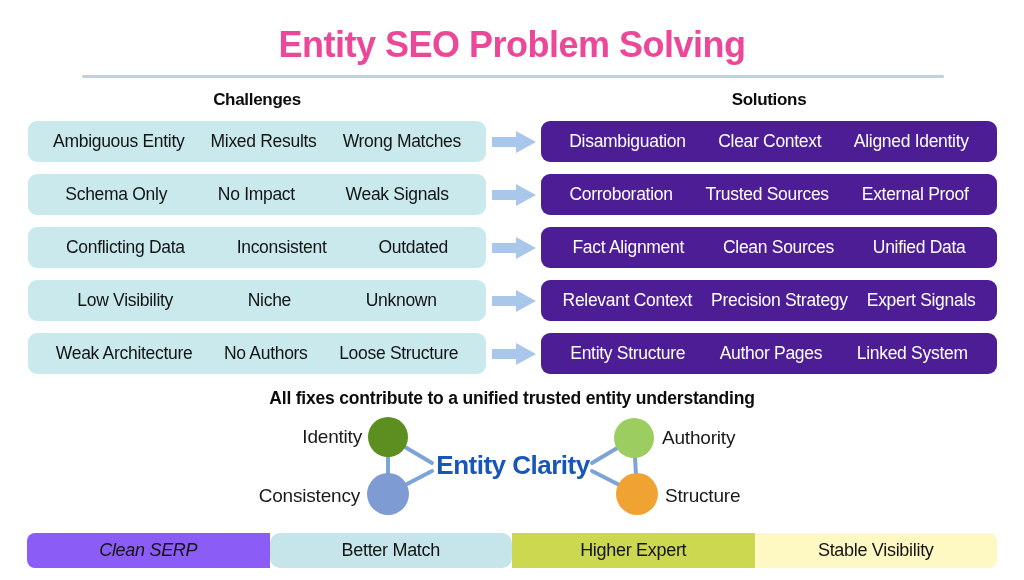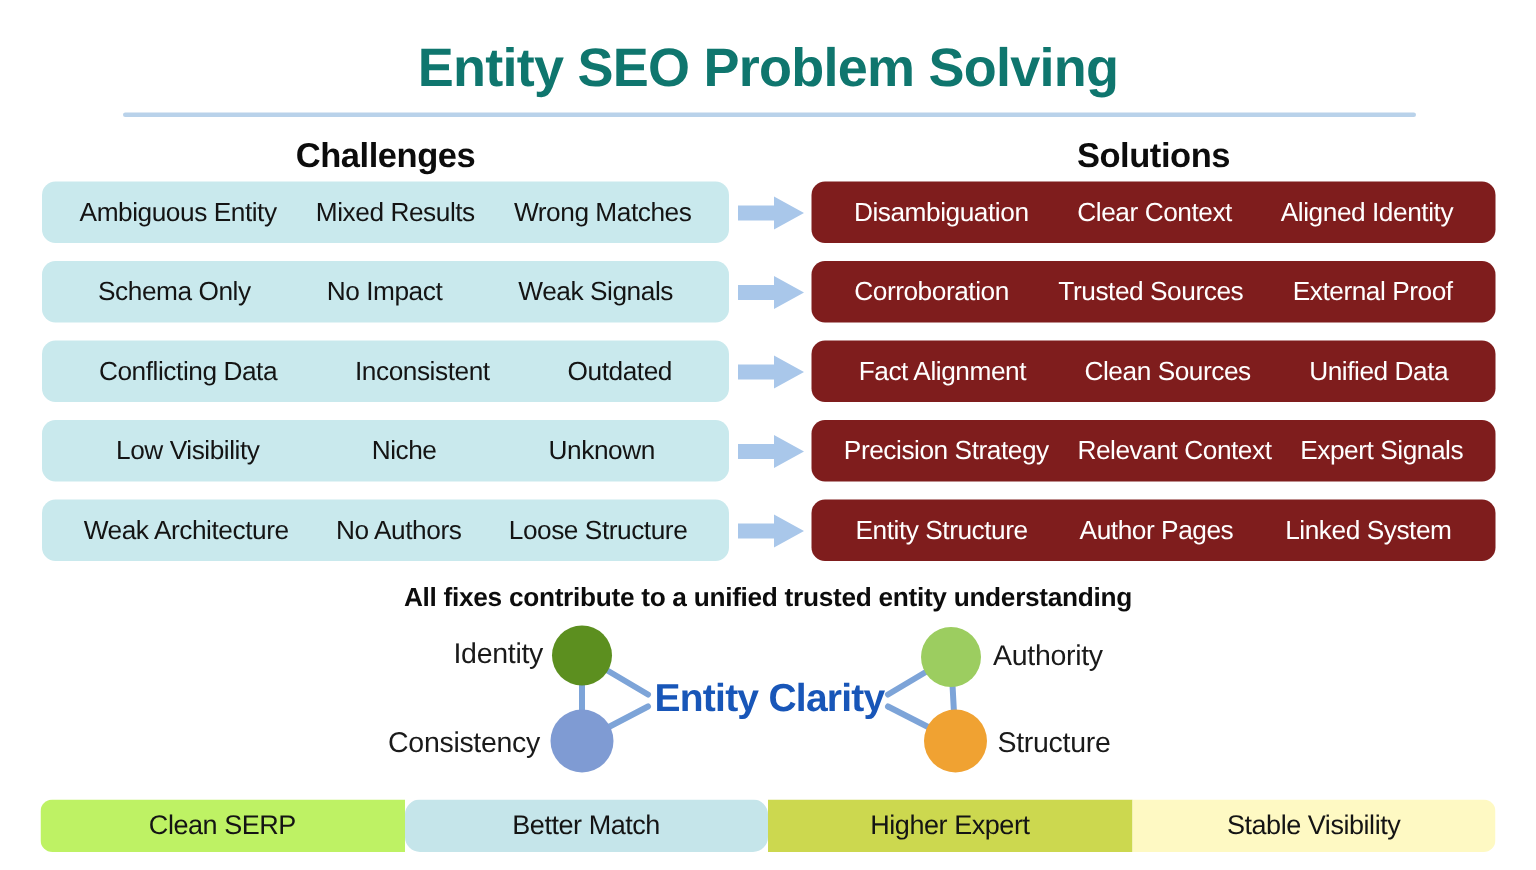--- a/index.html
+++ b/index.html
@@ -2,45 +2,45 @@
 <html><head>
 <meta charset="utf-8">
 <style>
   html,body{margin:0;padding:0;background:#e9e9e9;}
   .page{
     position:relative;width:1024px;height:580px;background:#ffffff;
     font-family:"Liberation Sans",sans-serif;overflow:hidden;margin:0 auto;
   }
   .title{
     position:absolute;top:24px;left:0;width:100%;text-align:center;
-    font-size:36px;font-weight:bold;color:#0f766e;letter-spacing:-0.5px;
+    font-size:36px;font-weight:bold;color:#ec4899;letter-spacing:-0.5px;
   }
   .divider{
     position:absolute;top:75px;left:82px;width:862px;height:3px;
     background:#b9d2ea;border-radius:2px;
   }
   .col-headers{
     position:absolute;top:90px;left:28px;width:969px;display:flex;align-items:center;
   }
-  .col-hdr{font-size:23px;font-weight:bold;color:#0c0c0c;text-align:center;letter-spacing:-0.3px;}
+  .col-hdr{font-size:17px;font-weight:bold;color:#0c0c0c;text-align:center;letter-spacing:-0.3px;}
   .col-hdr.left{width:458px;}
   .col-hdr.right{width:456px;}
   .col-spacer{flex:1;}
   .rows{
     position:absolute;top:121px;left:28px;width:969px;
     display:flex;flex-direction:column;gap:12px;
   }
   .row{display:flex;align-items:center;height:41px;}
   .box{
     height:41px;border-radius:9px;display:flex;align-items:center;
     justify-content:space-around;padding:0 12px;box-sizing:border-box;
     font-size:17.5px;letter-spacing:-0.3px;white-space:nowrap;
   }
   .box.challenge{width:458px;background:#c9e9ed;color:#141414;}
-  .box.solution{width:456px;background:#7f1d1d;color:#ffffff;}
+  .box.solution{width:456px;background:#4c1d95;color:#ffffff;}
   .arrow-cell{flex:1;display:flex;justify-content:center;align-items:center;}
   .summary{
     position:absolute;top:388px;left:0;width:100%;text-align:center;
     font-size:17.5px;font-weight:bold;color:#0c0c0c;letter-spacing:-0.2px;
   }
   .diagram-svg{position:absolute;left:240px;top:405px;}
   .node-label{
     position:absolute;font-size:19px;color:#1a1a1a;letter-spacing:-0.2px;
   }
   .node-label.identity{left:242px;top:426px;width:120px;text-align:right;}
@@ -52,21 +52,21 @@
     font-size:26px;font-weight:bold;color:#1856b8;letter-spacing:-0.5px;
   }
   .footer-bar{
     position:absolute;left:27px;top:533px;width:970px;height:35px;
     display:flex;border-radius:8px;overflow:hidden;
   }
   .footer-seg{
     flex:1;display:flex;align-items:center;justify-content:center;
     font-size:18px;color:#141414;letter-spacing:-0.3px;
   }
-  .seg-0{background:#bef264;}
+  .seg-0{background:#8b5cf6;font-style:italic;}
   .seg-1{background:#c5e5ea;border-radius:10px;}
   .seg-2{background:#ccd84f;}
   .seg-3{background:#fef9c3;}
 </style>
 </head>
 <body>
 
 <div class="page">
 
   <div class="title">Entity SEO Problem Solving</div>
@@ -139,22 +139,22 @@
         <span>Low Visibility</span>
         <span>Niche</span>
         <span>Unknown</span>
       </div>
       <div class="arrow-cell">
         <svg width="44" height="26" viewBox="0 0 44 26">
             <path d="M0 8 H24 V2 L44 13 L24 24 V18 H0 Z" fill="#a9c7ea"></path>
           </svg>
       </div>
       <div class="box solution">
+        <span>Relevant Context</span>
         <span>Precision Strategy</span>
-        <span>Relevant Context</span>
         <span>Expert Signals</span>
       </div>
     </div>
 
     <div class="row">
       <div class="box challenge">
         <span>Weak Architecture</span>
         <span>No Authors</span>
         <span>Loose Structure</span>
       </div>

